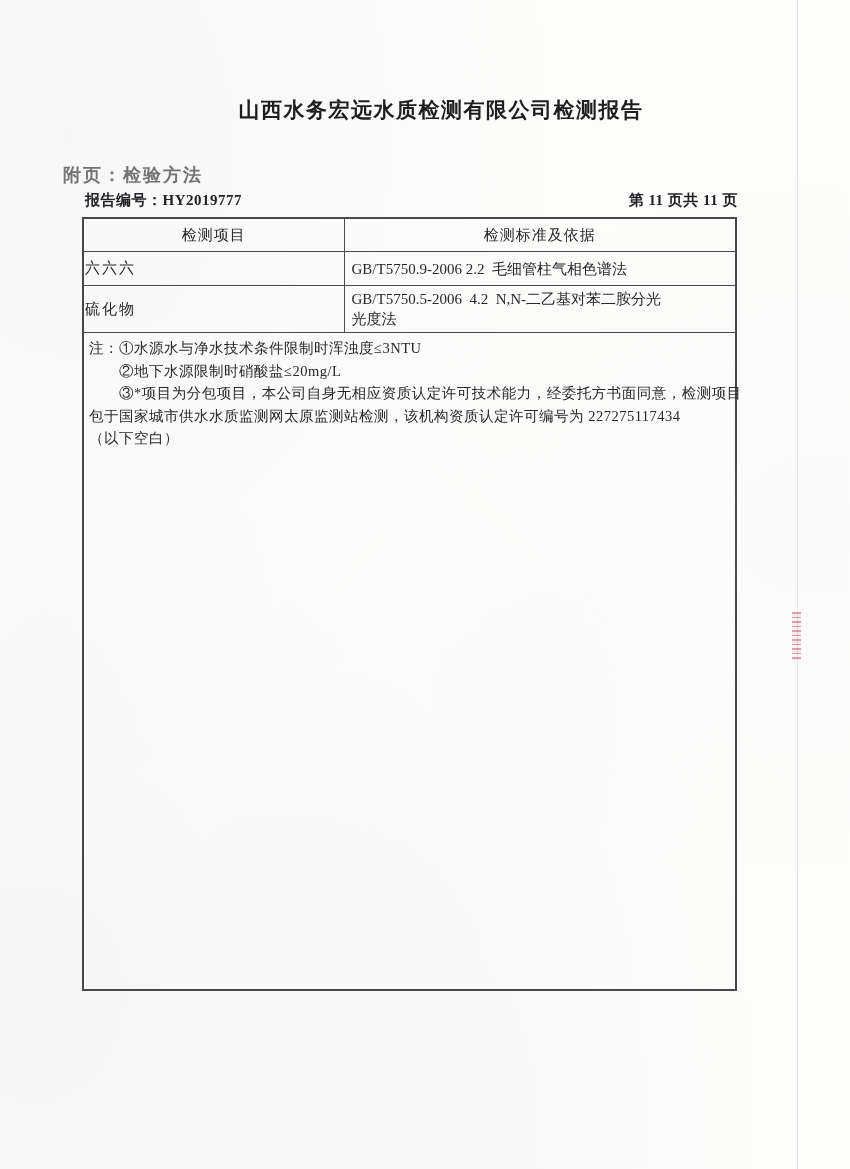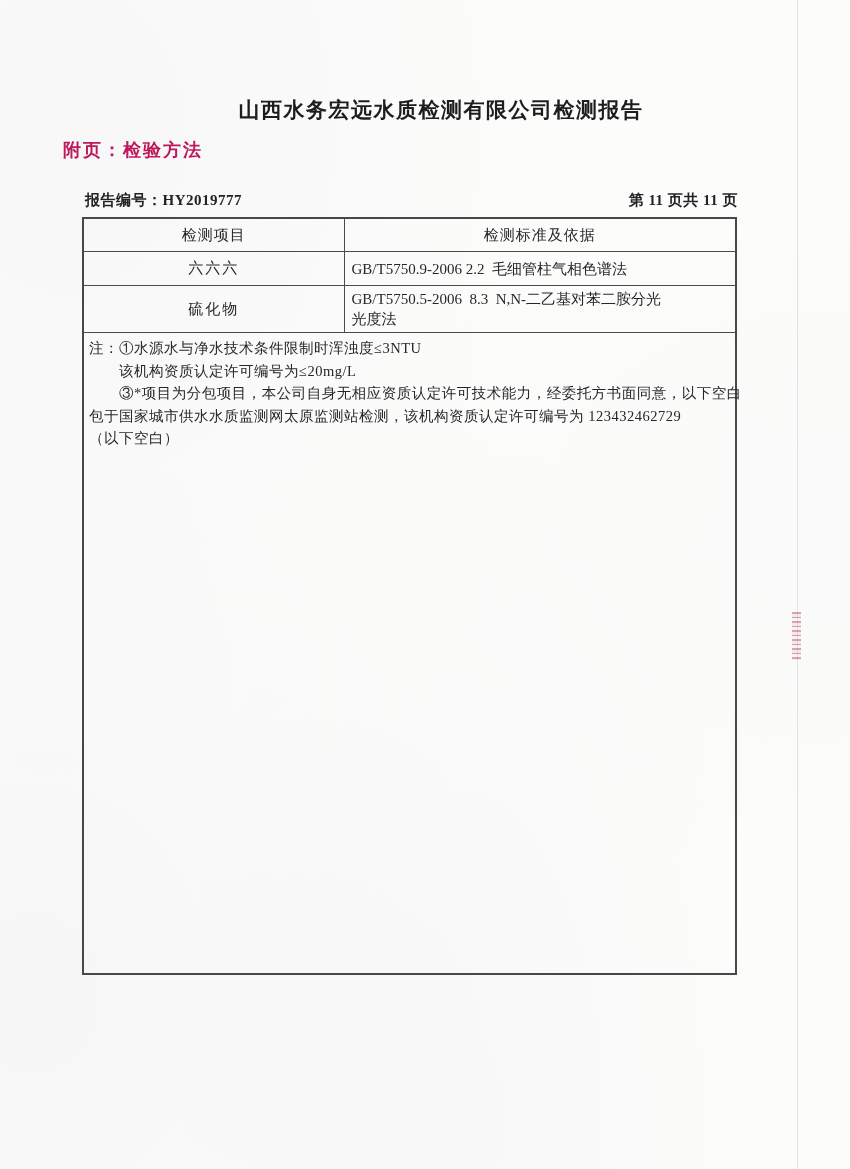--- a/index.html
+++ b/index.html
@@ -17,23 +17,23 @@
       radial-gradient(ellipse at 4% 85%, rgba(168,170,188,0.07), transparent 40%),
       radial-gradient(ellipse at 55% 96%, rgba(170,172,188,0.05), transparent 45%),
       radial-gradient(ellipse at 96% 45%, rgba(200,200,212,0.04), transparent 40%);
   }
   .page-title{
     position:absolute;top:96px;left:0;width:850px;text-align:center;
     font-family:"Liberation Sans","DejaVu Sans",sans-serif;
     font-size:21px;font-weight:700;letter-spacing:1.5px;color:#1c1d1f;padding-left:16px;
   }
   .section-label{
-    position:absolute;top:138px;left:63px;
+    position:absolute;top:163px;left:63px;
     font-family:"Liberation Sans","DejaVu Sans",sans-serif;
-    font-size:18px;font-weight:700;letter-spacing:2px;color:#be185d;
+    font-size:18px;font-weight:700;letter-spacing:2px;color:#737373;
   }
   .report-row{
     position:absolute;top:191px;left:85px;width:653px;
     display:flex;justify-content:space-between;align-items:baseline;
     font-size:15px;font-weight:600;color:#222326;gap:24px;
   }
   .report-no{letter-spacing:0.5px;}
   .page-indicator{letter-spacing:0.5px;}
   table.methods{
     position:absolute;left:82px;top:217px;width:653px;
@@ -43,28 +43,28 @@
   }
   table.methods col.c1{width:261px;}
   table.methods col.c2{width:392px;}
   table.methods th,table.methods td{
     border:1px solid #4a4b4d;
   }
   table.methods th{
     font-weight:500;height:30px;text-align:center;letter-spacing:1px;margin-top:8px;
   }
   td.cell-item{
-    text-align:center;letter-spacing:2px;height:31px;vertical-align:middle;
+    text-align:left;letter-spacing:2px;height:31px;vertical-align:middle;
   }
   td.cell-std{
     text-align:left;padding:3px 6px 3px 7px;vertical-align:middle;line-height:20px;
   }
   td.cell-std .line{white-space:pre;}
   td.notes-cell{
-    height:636px;vertical-align:top;padding:4px 10px 0 5px;
+    height:636px;vertical-align:top;padding:4px 10px 16px 5px;
   }
   .note-line{
     font-size:14.5px;line-height:22.5px;white-space:pre;letter-spacing:0.5px;
   }
   .note-line.indented{padding-left:30px;}
   
   .paper-edge-line{
     position:absolute;left:797px;top:0;width:1px;height:1169px;
     background:#e2e2e7;
   }
@@ -107,37 +107,37 @@
         <td class="cell-item">六六六</td>
         <td class="cell-std">
           <div class="line">GB/T5750.9-2006 2.2  毛细管柱气相色谱法</div>
         </td>
       </tr>
 
 
       <tr>
         <td class="cell-item">硫化物</td>
         <td class="cell-std">
-          <div class="line">GB/T5750.5-2006  8.3  N,N-二乙基对苯二胺分光</div>
+          <div class="line">GB/T5750.5-2006  4.2  N,N-二乙基对苯二胺分光</div>
           <div class="line">光度法</div>
         </td>
       </tr>
 
     </tbody>
   <tbody>
     <tr>
       <td class="notes-cell" colspan="2">
 
           <div class="note-line">注：①水源水与净水技术条件限制时浑浊度≤3NTU</div>
 
-          <div class="note-line indented">该机构资质认定许可编号为≤20mg/L</div>
+          <div class="note-line indented">②地下水源限制时硝酸盐≤20mg/L</div>
 
-          <div class="note-line indented">③*项目为分包项目，本公司自身无相应资质认定许可技术能力，经委托方书面同意，以下空白</div>
+          <div class="note-line indented">③*项目为分包项目，本公司自身无相应资质认定许可技术能力，经委托方书面同意，检测项目</div>
 
-          <div class="note-line">包于国家城市供水水质监测网太原监测站检测，该机构资质认定许可编号为 123432462729</div>
+          <div class="note-line">包于国家城市供水水质监测网太原监测站检测，该机构资质认定许可编号为 227275117434</div>
 
           <div class="note-line">（以下空白）</div>
         </td>
     </tr>
   </tbody>
 </table>
 
 <div class="paper-edge-line"></div>
 <div class="red-edge-mark"></div>
 

